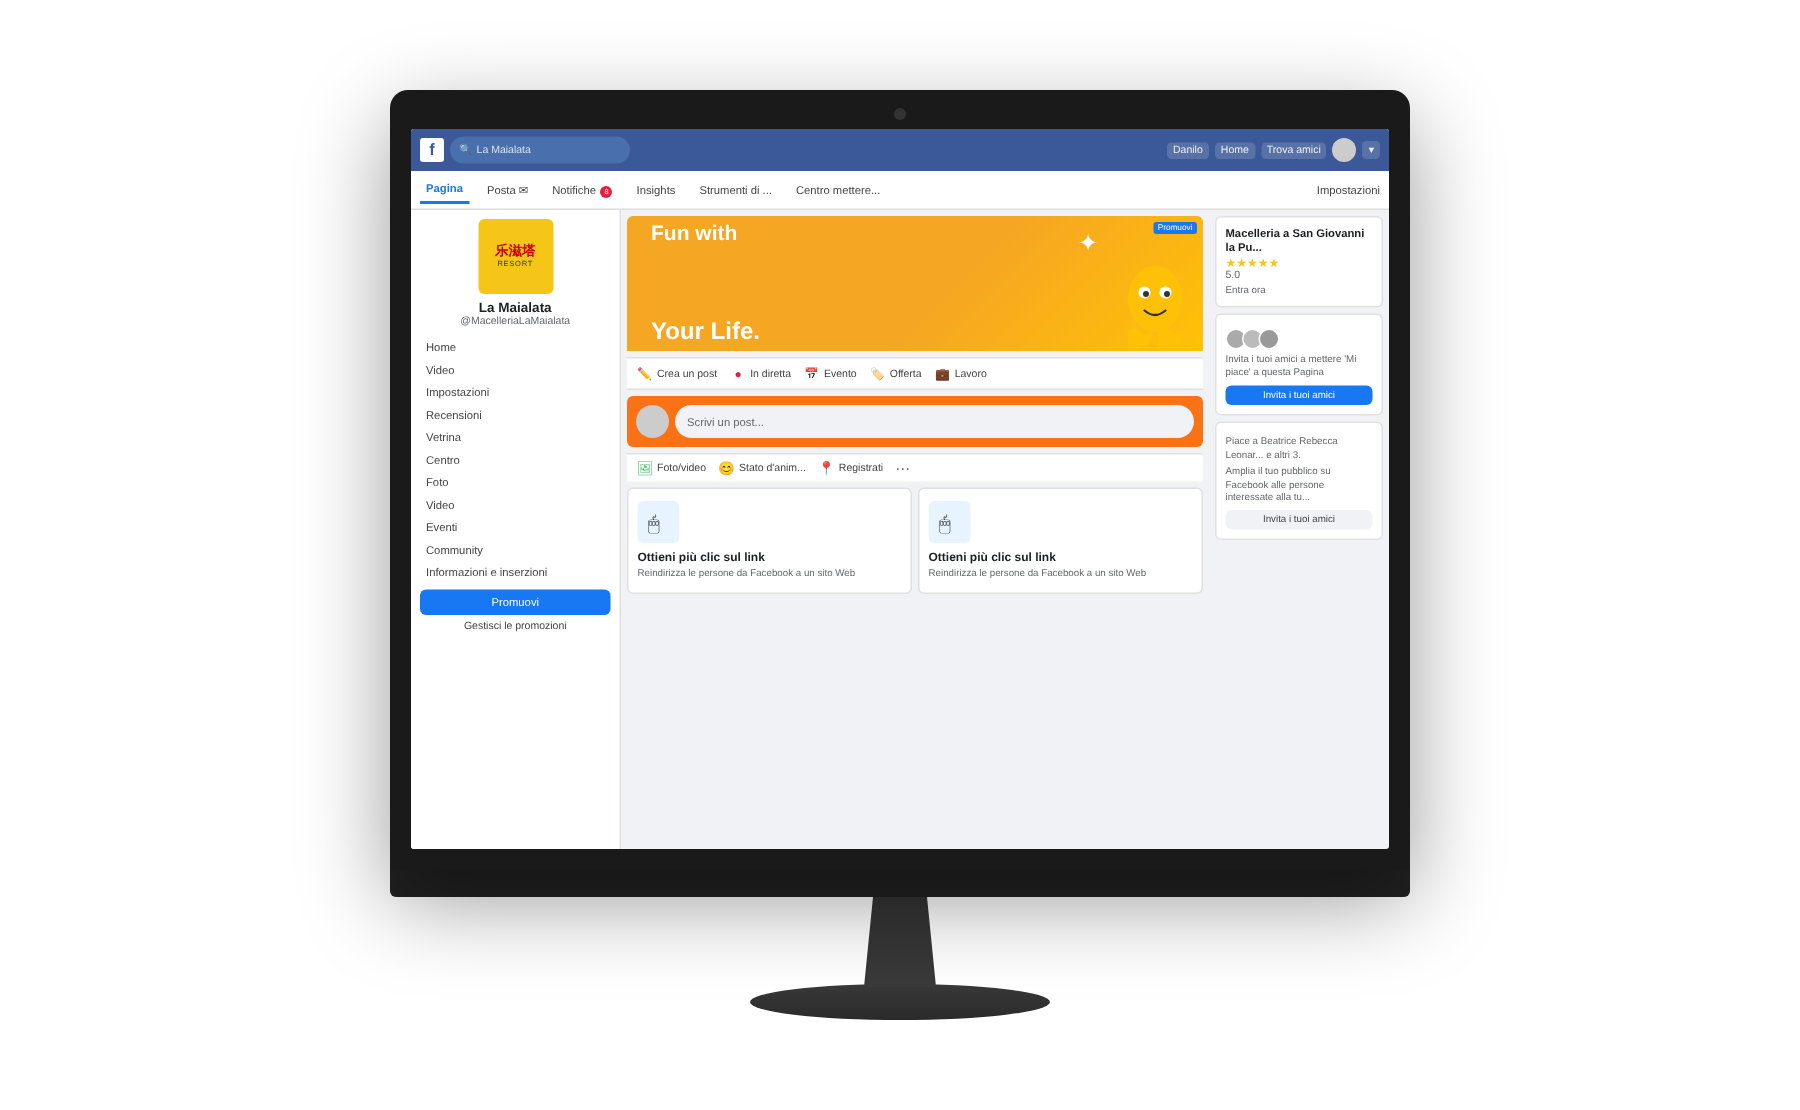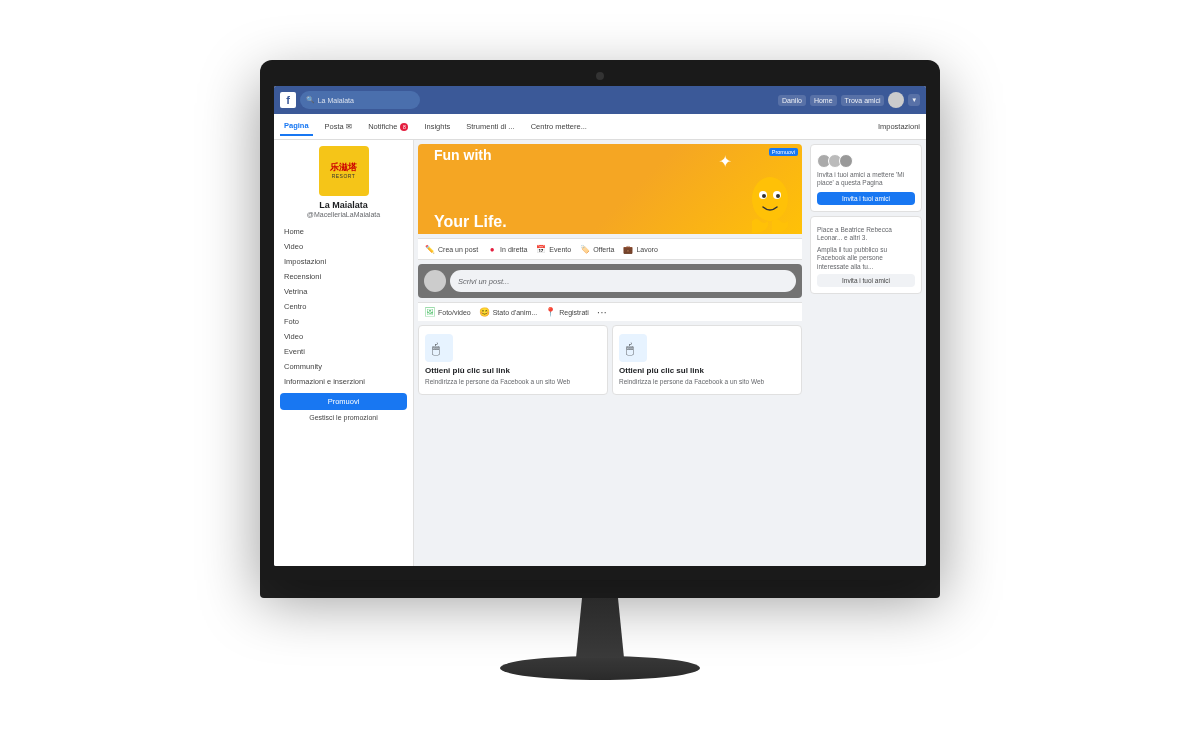--- a/index.html
+++ b/index.html
@@ -363,27 +363,26 @@
       height: 12px;
       border-radius: 2px;
       display: flex;
       align-items: center;
       justify-content: center;
       font-size: 8px;
     }
 
     
     .fb-post-box {
-      background: #737373;
+      background: #f97316;
       border-radius: 4px;
       padding: 6px;
       display: flex;
       align-items: flex-start;
       gap: 4px;
-      font-style: italic;
     }
 
     .fb-post-avatar {
       width: 22px;
       height: 22px;
       background: #ccc;
       border-radius: 50%;
       flex-shrink: 0;
     }
 
@@ -719,20 +718,28 @@
                 </svg>
                 <div class="fb-boost-title">Ottieni più clic sul link</div>
                 <div class="fb-boost-desc">Reindirizza le persone da Facebook a un sito Web</div>
               </div>
             </div>
 
           </div>
 
           <div class="fb-right-panel">
 
+            <div class="fb-right-card">
+              <div class="fb-right-title">Macelleria a San Giovanni la Pu...</div>
+              <div class="fb-stars">★★★★★</div>
+              <div class="fb-rating-text">
+                <span>5.0</span>
+              </div>
+              <div class="fb-right-cta">Entra ora</div>
+            </div>
 
             <div class="fb-right-card">
               <div class="fb-avatar-row">
                 <div class="fb-mini-avatar"></div>
                 <div class="fb-mini-avatar"></div>
                 <div class="fb-mini-avatar"></div>
               </div>
               <div class="fb-right-cta">Invita i tuoi amici a mettere 'Mi piace' a questa Pagina</div>
               <div class="fb-invite-btn">Invita i tuoi amici</div>
             </div>

